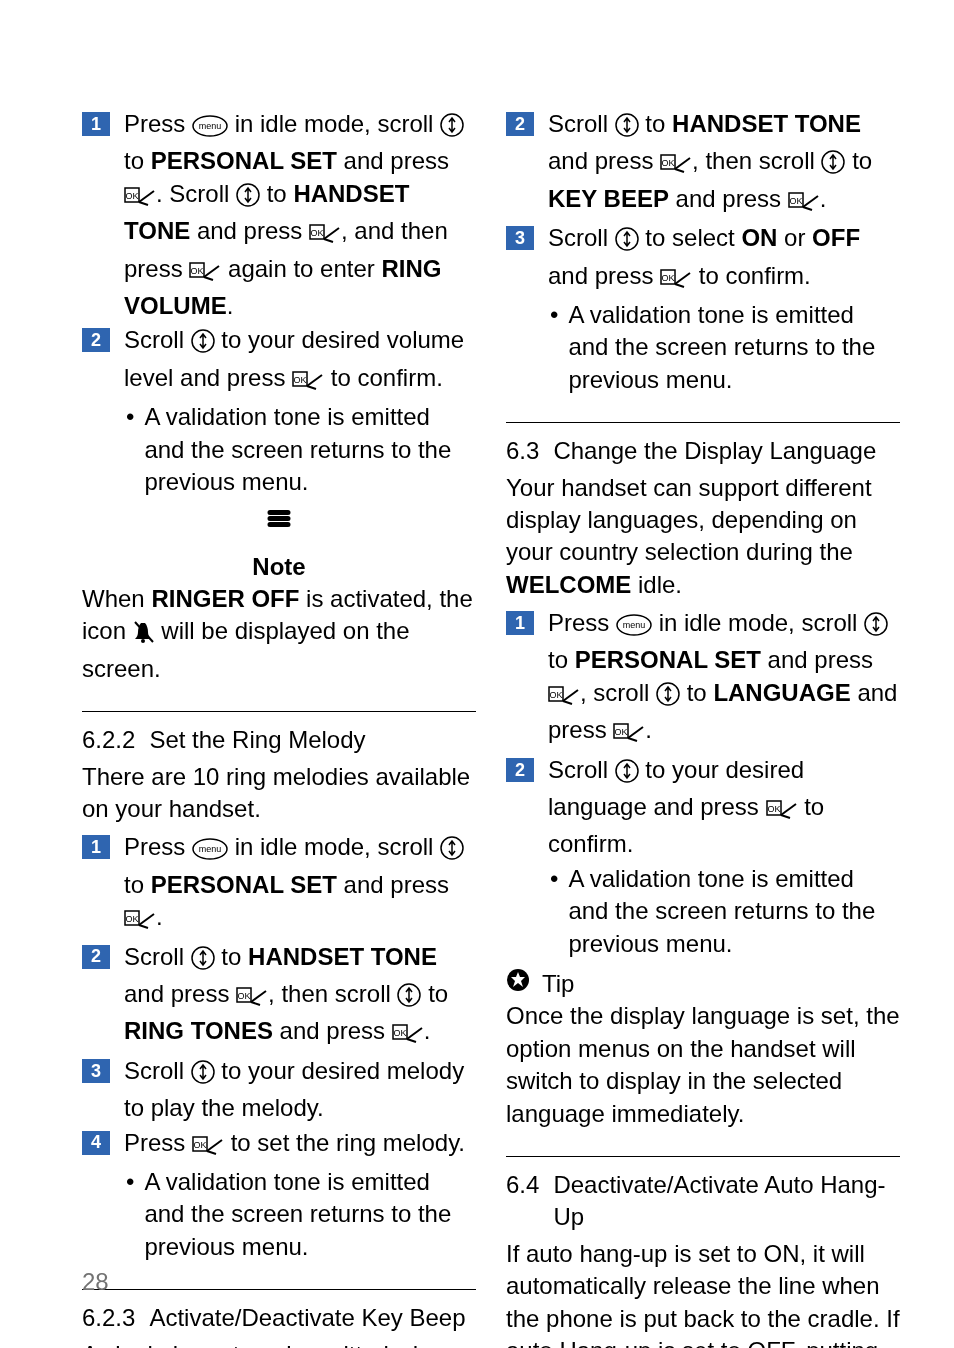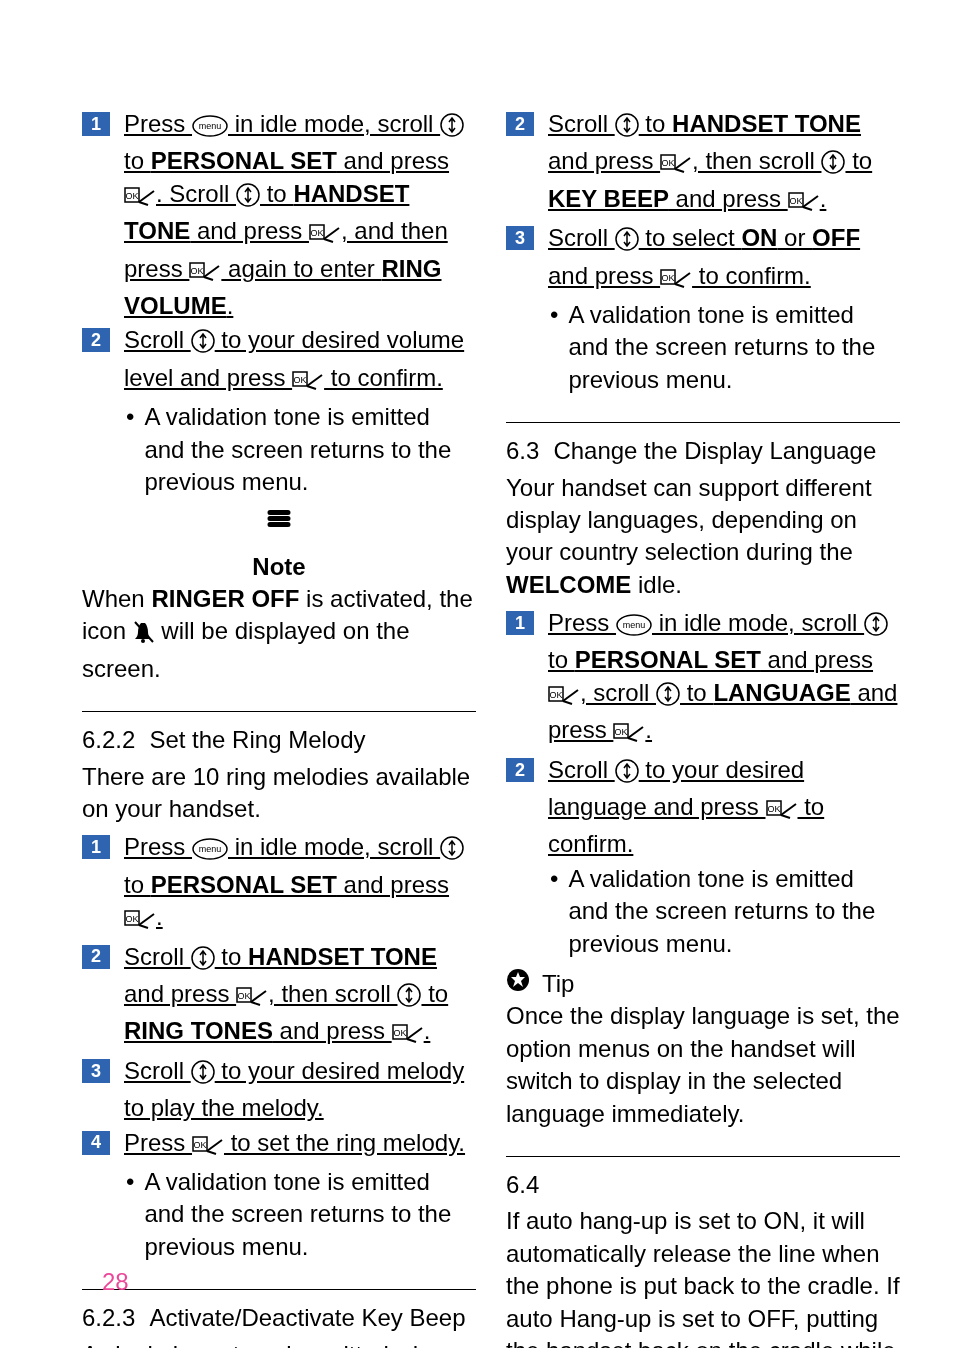--- a/index.html
+++ b/index.html
@@ -33,21 +33,21 @@
     justify-content: center;
     min-width: 28px;
     height: 24px;
     background: #2f65b0;
     color: #fff;
     font-size: 18px;
     font-weight: 600;
     margin-top: 4px;
     padding: 0 4px;
   }
-  .step-body { flex: 1; text-decoration: underline; }
+  .step-body { flex: 1; }
   strong { font-weight: 700; }
   .bullet {
     display: flex;
     gap: 10px;
     margin-left: 44px;
     margin-top: 2px;
     margin-bottom: 8px;
   }
   .bullet .dot { margin-top: 0; }
   .ic-menu, .ic-updown, .ic-ok, .ic-noteicon, .ic-muted, .ic-tip {
@@ -85,21 +85,21 @@
   .tip-row .label { font-weight: 400; }
   .footer {
     position: absolute;
     bottom: 50px;
     left: 82px;
     right: 54px;
     display: flex;
     justify-content: space-between;
     font-size: 24px;
   }
-  .footer .pg { color: #ec4899; margin-left: 20px; }
+  .footer .pg { color: #737373; }
   .footer .sec { color: #2f65b0; }
   p { margin: 0; }
   .block { margin-bottom: 6px; }
 </style>
 </head>
 <body>
 
 <svg width="0" height="0" style="position:absolute">
   <defs>
     <g id="svg-menu">
@@ -334,20 +334,21 @@
             <use href="#svg-tip"></use>
           </svg></span>
       <span class="label">Tip</span>
     </div>
     <p class="block">Once the display language is set, the option menus on the handset will switch to display in the selected language immediately.</p>
 
     <hr class="rule">
 
     <h3 class="sub">
       <span class="num">6.4</span>
+      <span class="txt">Deactivate/Activate Auto Hang-Up</span>
     </h3>
     <p class="block">If auto hang-up is set to ON, it will automatically release the line when the phone is put back to the cradle. If auto Hang-up is set to OFF, putting the handset back on the cradle while in talk mode will switch the handset to hands</p>
 
   </div>
 </div>
 
 <div class="footer">
   <span class="pg">28</span>
 </div>
 

